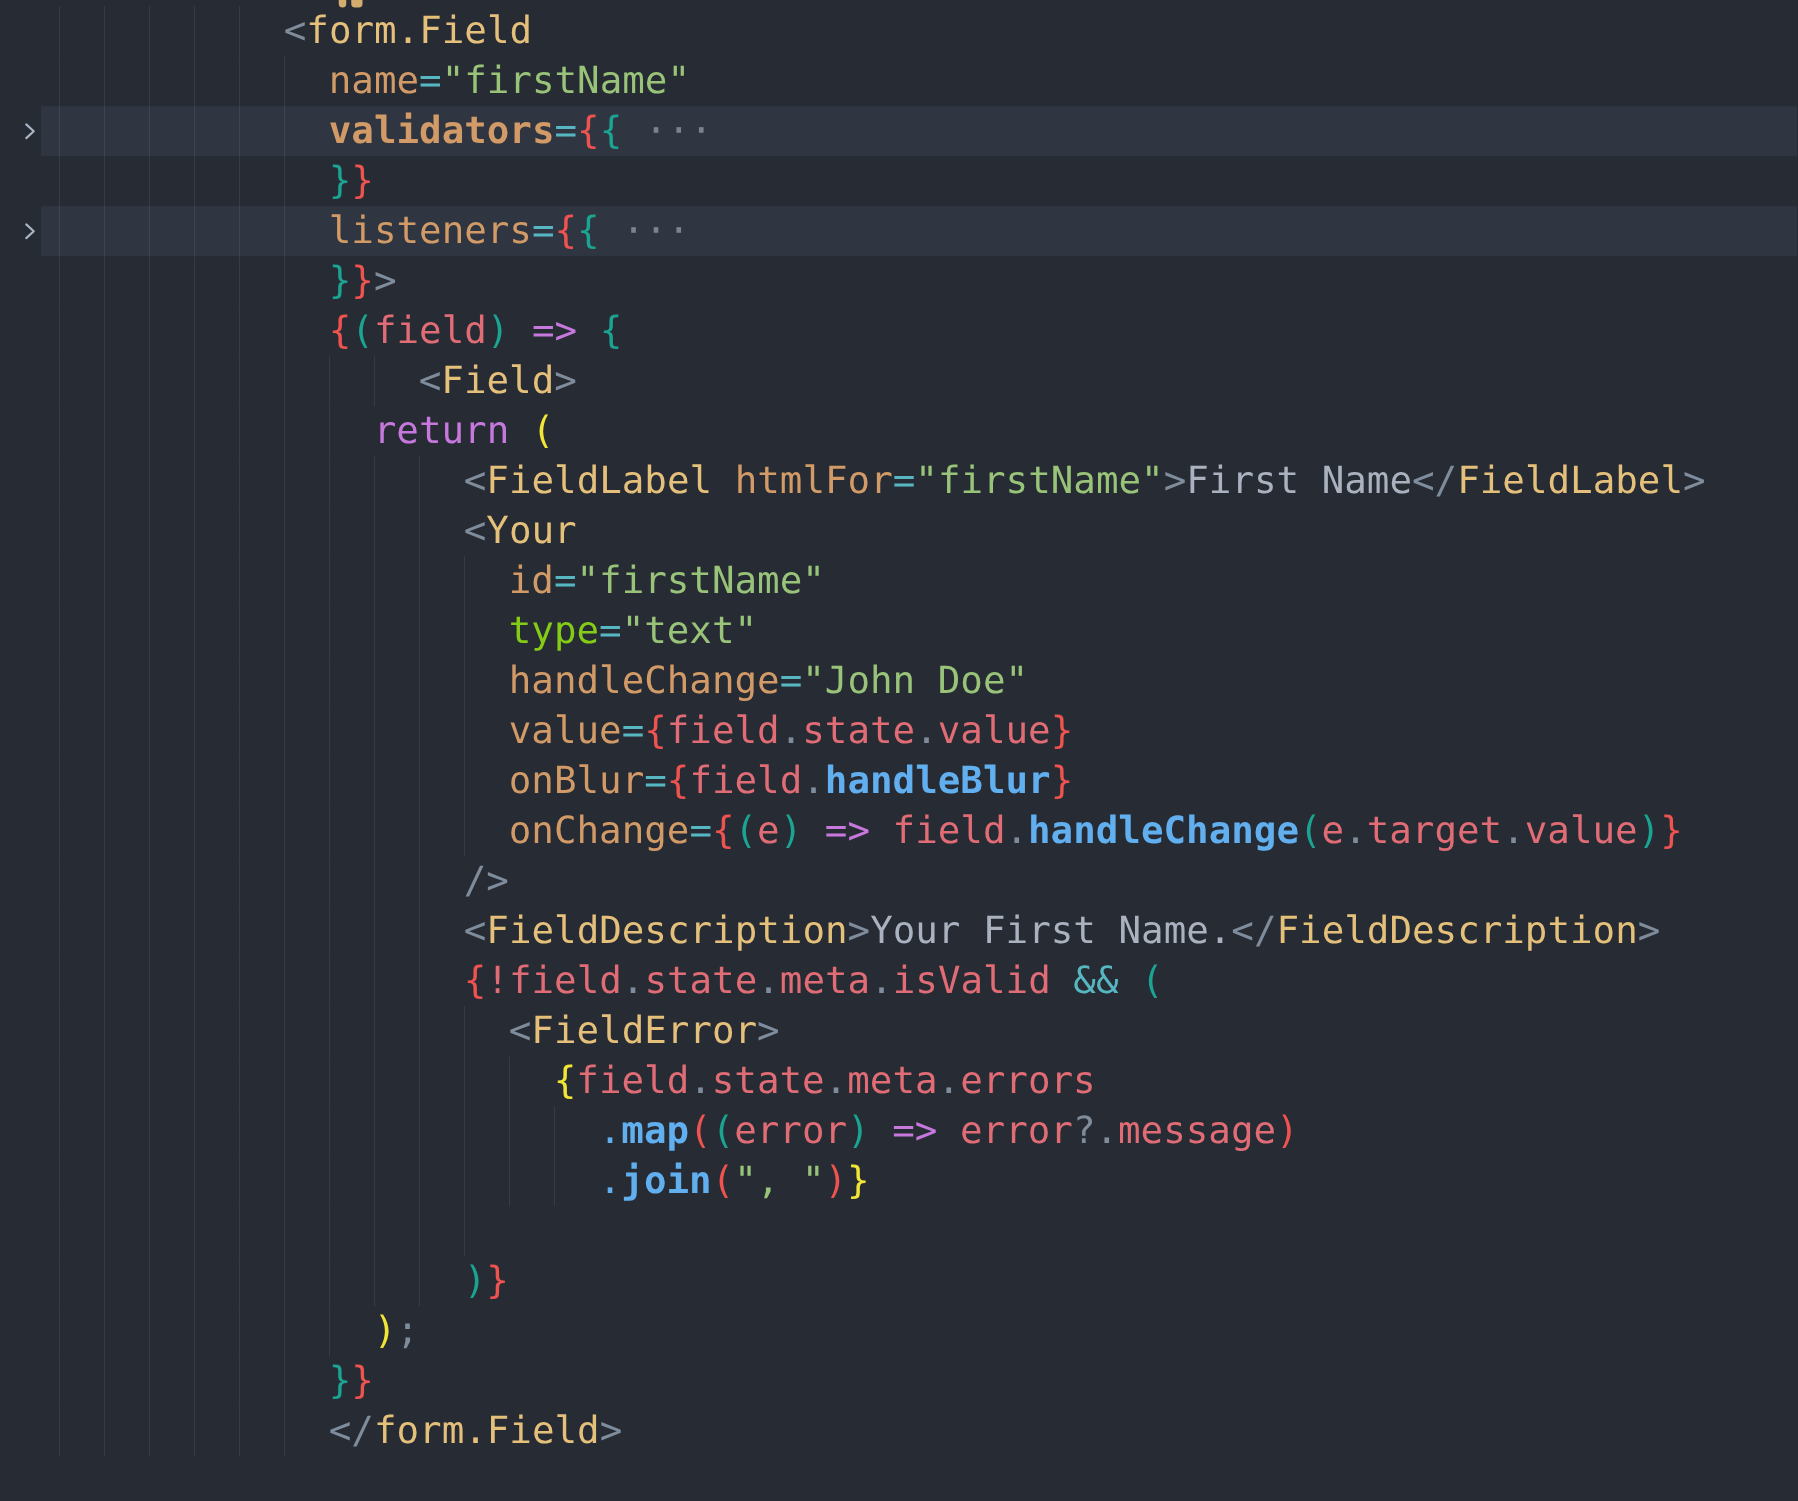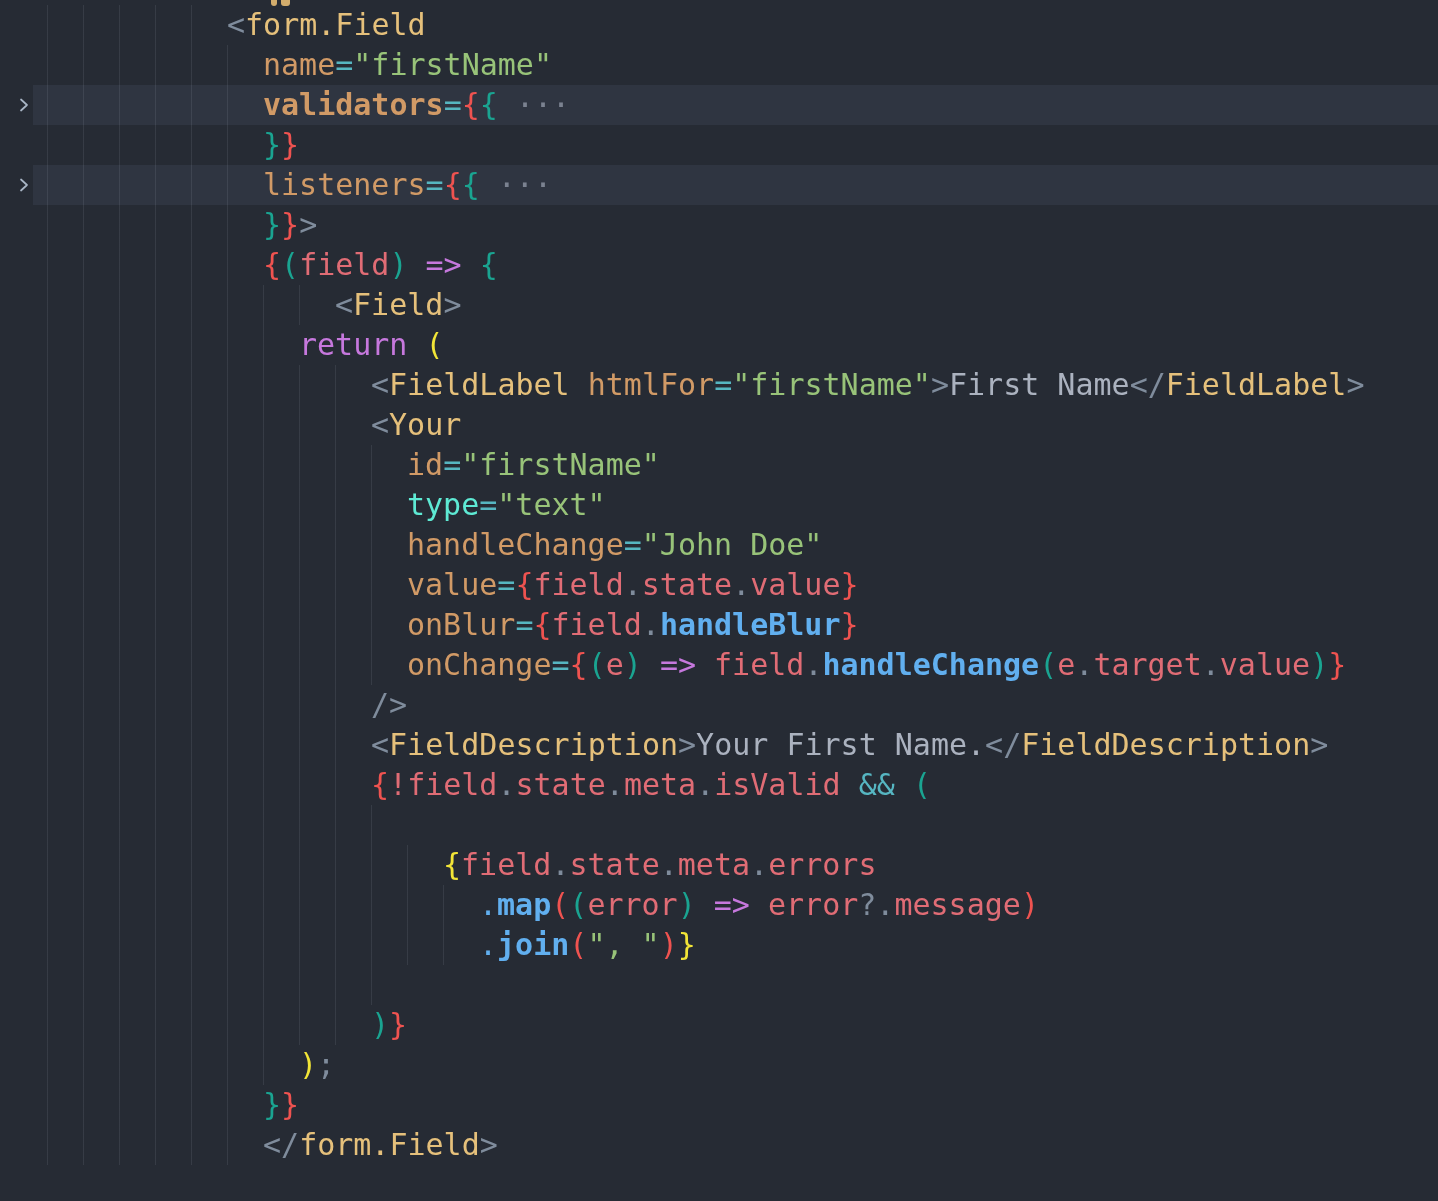--- a/index.html
+++ b/index.html
@@ -82,21 +82,21 @@
       <div class="row">
         <div class="guides" style="width: 324px;"></div>
         <div class="code" style="padding-left: 324px;"><span style="color: rgb(127, 140, 156);">&lt;</span><span style="color: rgb(229, 192, 123);">Your</span></div>
       </div>
       <div class="row">
         <div class="guides" style="width: 360px;"></div>
         <div class="code" style="padding-left: 360px;"><span style="color: rgb(209, 154, 102);">id</span><span style="color: rgb(86, 182, 194);">=</span><span style="color: rgb(152, 195, 121);">"firstName"</span></div>
       </div>
       <div class="row">
         <div class="guides" style="width: 360px;"></div>
-        <div class="code" style="padding-left: 360px;"><span style="color: #5eead4; margin-top: 16px;">type</span><span style="color: rgb(86, 182, 194);">=</span><span style="color: rgb(152, 195, 121);">"text"</span></div>
+        <div class="code" style="padding-left: 360px;"><span style="color: #84cc16; margin-top: 16px;">type</span><span style="color: rgb(86, 182, 194);">=</span><span style="color: rgb(152, 195, 121);">"text"</span></div>
       </div>
       <div class="row">
         <div class="guides" style="width: 360px;"></div>
         <div class="code" style="padding-left: 360px;"><span style="color: rgb(209, 154, 102);">handleChange</span><span style="color: rgb(86, 182, 194);">=</span><span style="color: rgb(152, 195, 121);">"John Doe"</span></div>
       </div>
       <div class="row">
         <div class="guides" style="width: 360px;"></div>
         <div class="code" style="padding-left: 360px;"><span style="color: rgb(209, 154, 102);">value</span><span style="color: rgb(86, 182, 194);">=</span><span style="color: rgb(239, 83, 80);">{</span><span style="color: rgb(224, 108, 117);">field</span><span style="color: rgb(127, 140, 156);">.</span><span style="color: rgb(224, 108, 117);">state</span><span style="color: rgb(127, 140, 156);">.</span><span style="color: rgb(224, 108, 117);">value</span><span style="color: rgb(239, 83, 80);">}</span></div>
       </div>
       <div class="row">
@@ -114,20 +114,21 @@
       <div class="row">
         <div class="guides" style="width: 324px;"></div>
         <div class="code" style="padding-left: 324px;"><span style="color: rgb(127, 140, 156);">&lt;</span><span style="color: rgb(229, 192, 123);">FieldDescription</span><span style="color: rgb(127, 140, 156);">&gt;</span><span style="color: rgb(171, 178, 191);">Your First Name.</span><span style="color: rgb(127, 140, 156);">&lt;/</span><span style="color: rgb(229, 192, 123);">FieldDescription</span><span style="color: rgb(127, 140, 156);">&gt;</span></div>
       </div>
       <div class="row">
         <div class="guides" style="width: 324px;"></div>
         <div class="code" style="padding-left: 324px;"><span style="color: rgb(239, 83, 80);">{</span><span style="color: rgb(224, 108, 117);">!</span><span style="color: rgb(224, 108, 117);">field</span><span style="color: rgb(127, 140, 156);">.</span><span style="color: rgb(224, 108, 117);">state</span><span style="color: rgb(127, 140, 156);">.</span><span style="color: rgb(224, 108, 117);">meta</span><span style="color: rgb(127, 140, 156);">.</span><span style="color: rgb(224, 108, 117);">isValid</span><span style="color: rgb(171, 178, 191);"> </span><span style="color: rgb(86, 182, 194);">&amp;&amp;</span><span style="color: rgb(171, 178, 191);"> </span><span style="color: rgb(26, 164, 145);">(</span></div>
       </div>
       <div class="row">
         <div class="guides" style="width: 360px;"></div>
+        <div class="code" style="padding-left: 360px;"><span style="color: rgb(127, 140, 156);">&lt;</span><span style="color: rgb(229, 192, 123);">FieldError</span><span style="color: rgb(127, 140, 156);">&gt;</span></div>
       </div>
       <div class="row">
         <div class="guides" style="width: 396px;"></div>
         <div class="code" style="padding-left: 396px;"><span style="color: rgb(242, 229, 55);">{</span><span style="color: rgb(224, 108, 117);">field</span><span style="color: rgb(127, 140, 156);">.</span><span style="color: rgb(224, 108, 117);">state</span><span style="color: rgb(127, 140, 156);">.</span><span style="color: rgb(224, 108, 117);">meta</span><span style="color: rgb(127, 140, 156);">.</span><span style="color: rgb(224, 108, 117);">errors</span></div>
       </div>
       <div class="row">
         <div class="guides" style="width: 432px;"></div>
         <div class="code" style="padding-left: 432px;"><span style="color: rgb(97, 175, 239);">.</span><span class="tk-b" style="color: rgb(97, 175, 239);">map</span><span style="color: rgb(239, 83, 80);">(</span><span style="color: rgb(26, 164, 145);">(</span><span style="color: rgb(224, 108, 117);">error</span><span style="color: rgb(26, 164, 145);">)</span><span style="color: rgb(171, 178, 191);"> </span><span style="color: rgb(198, 120, 221);">=&gt;</span><span style="color: rgb(171, 178, 191);"> </span><span style="color: rgb(224, 108, 117);">error</span><span style="color: rgb(127, 140, 156);">?.</span><span style="color: rgb(224, 108, 117);">message</span><span style="color: rgb(239, 83, 80);">)</span></div>
       </div>
       <div class="row">

